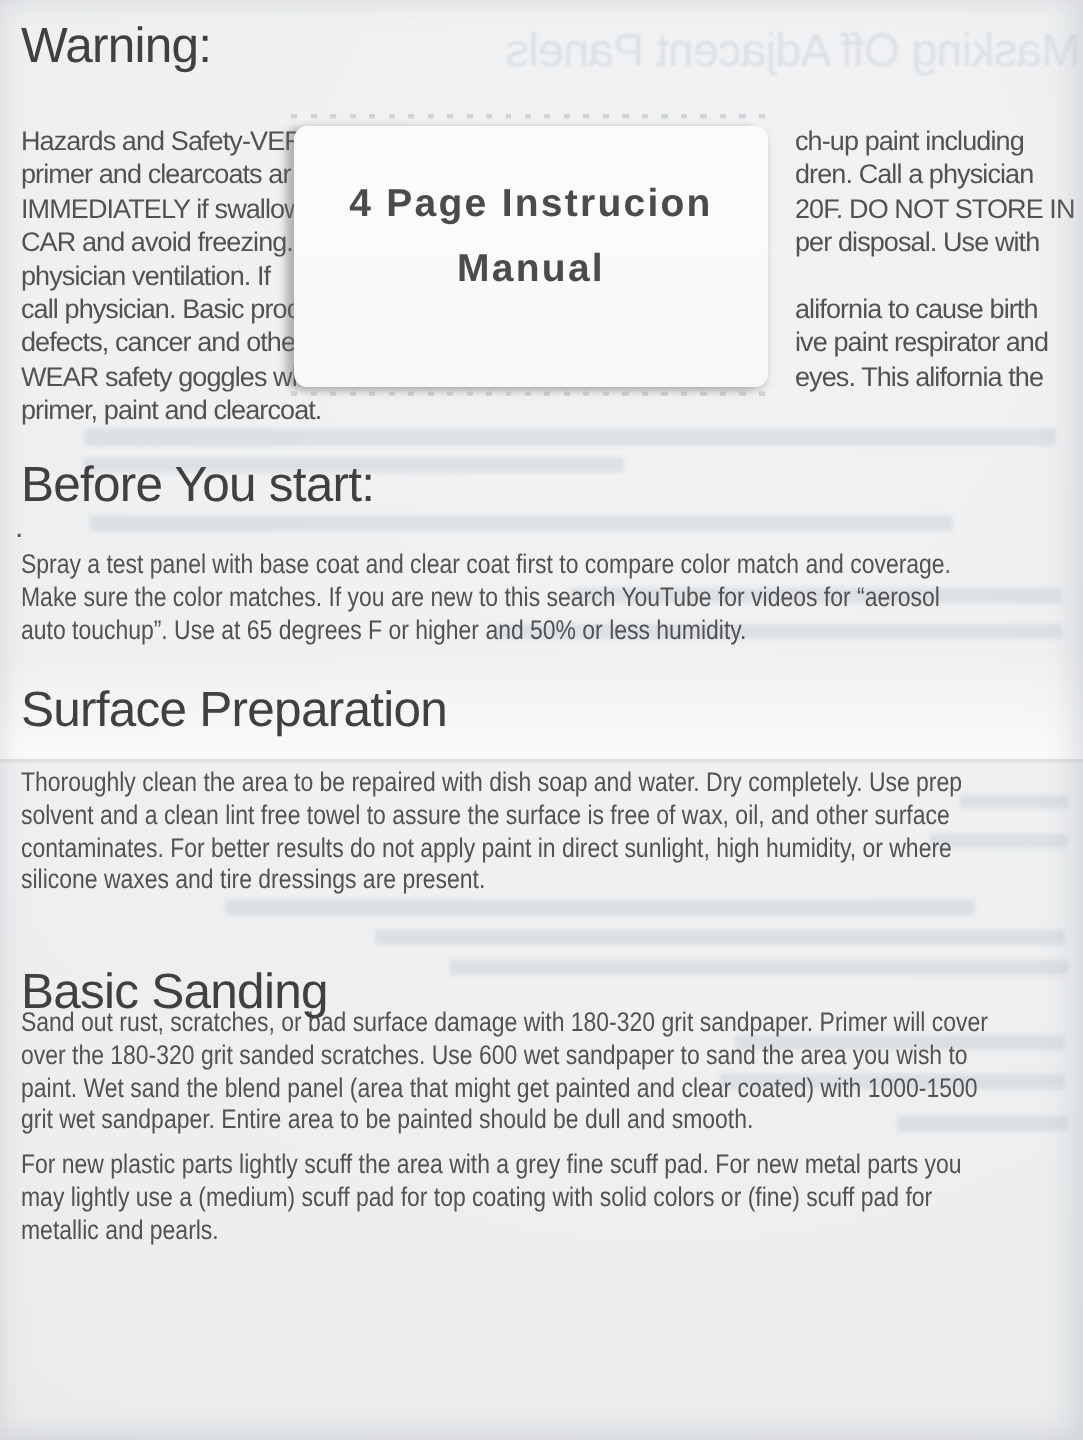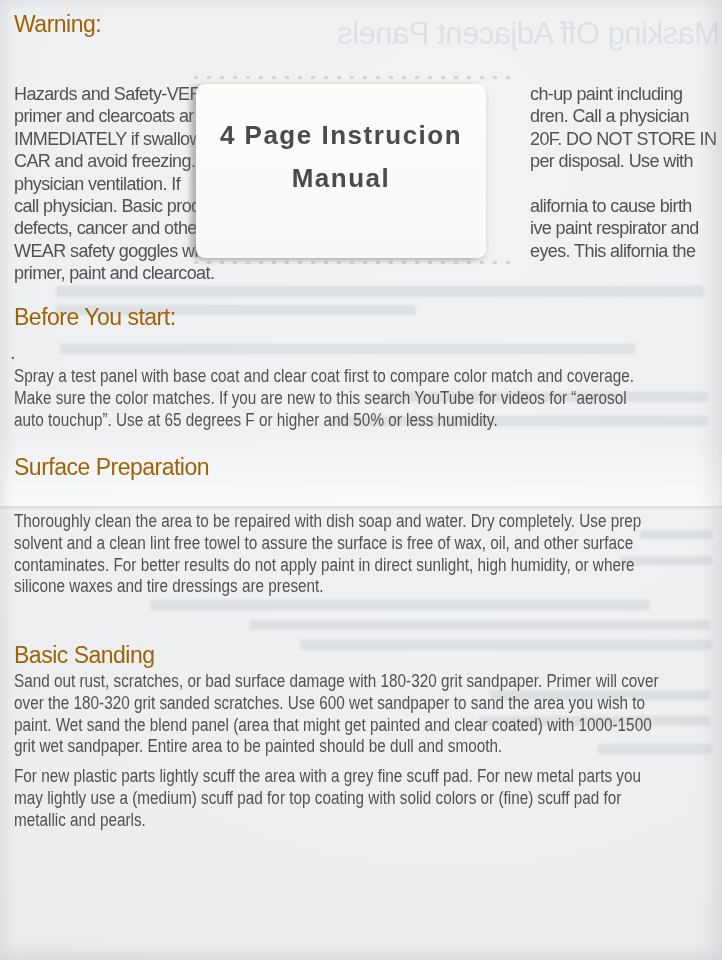--- a/index.html
+++ b/index.html
@@ -12,38 +12,38 @@
   }
   
   .fold-band{position:absolute;left:0;top:436px;width:722px;height:70px;
     background:linear-gradient(to bottom, rgba(255,255,255,0), rgba(252,253,253,0.85));z-index:0;}
   .fold-line{position:absolute;left:0;top:506px;width:722px;height:4px;
     background:linear-gradient(to bottom,#d9dbdc, rgba(237,239,240,0));z-index:0;}
   .edge-shade{position:absolute;inset:0;pointer-events:none;z-index:6;
     box-shadow:inset -10px 0 18px rgba(170,175,180,0.22), inset 0 -8px 16px rgba(175,180,184,0.14), inset 6px 0 14px rgba(190,194,198,0.14);}
 
   
-  .h1{position:absolute;left:14px;font-size:23px;line-height:1;font-weight:400;
-    color:#a16207;letter-spacing:-0.5px;z-index:2;}
+  .h1{position:absolute;left:14px;font-size:33px;line-height:1;font-weight:400;
+    color:#404040;letter-spacing:-0.5px;z-index:2;}
 
   
   .warn-para{position:absolute;left:14px;top:84px;width:700px;z-index:1;
     font-size:18px;letter-spacing:-0.6px;color:#525252;}
   .warn-line{position:relative;height:22.4px;white-space:nowrap;}
   .warn-line .rfrag{position:absolute;left:516px;top:0;}
 
   
   .para{position:absolute;left:14px;width:940px;z-index:1;
     font-size:18px;line-height:21.8px;color:#525252;white-space:pre-line;
     transform:scaleX(0.85);transform-origin:0 0;}
 
   
   .perf{position:absolute;left:194px;width:324px;height:3px;z-index:3;
     background-image:repeating-linear-gradient(90deg,#d2d5d7 0 4px, transparent 4px 13px);}
-  .sticker{position:absolute;left:196px;top:84px;width:290px;height:174px;z-index:4;
+  .sticker{position:absolute;left:196px;top:84px;width:316px;height:174px;z-index:4;
     background:linear-gradient(180deg,#fcfcfb,#f8f8f7);border-radius:9px;
     box-shadow:-6px 1px 5px rgba(105,108,110,0.40), 0 3px 5px rgba(130,133,135,0.28);
     text-align:center;}
   .sticker .l1{margin-top:36px;font-size:26px;font-weight:bold;color:#4b4b4b;letter-spacing:1.5px;}
   .sticker .l2{margin-top:12px;font-size:26px;font-weight:bold;color:#4b4b4b;letter-spacing:1.5px;}
 
   
   .ghost-heading{position:absolute;left:305px;top:16px;width:415px;z-index:0;
     font-size:31px;font-weight:400;color:#dde1e5;transform:scaleX(-1);
     filter:blur(0.7px);white-space:nowrap;letter-spacing:-0.5px;}

